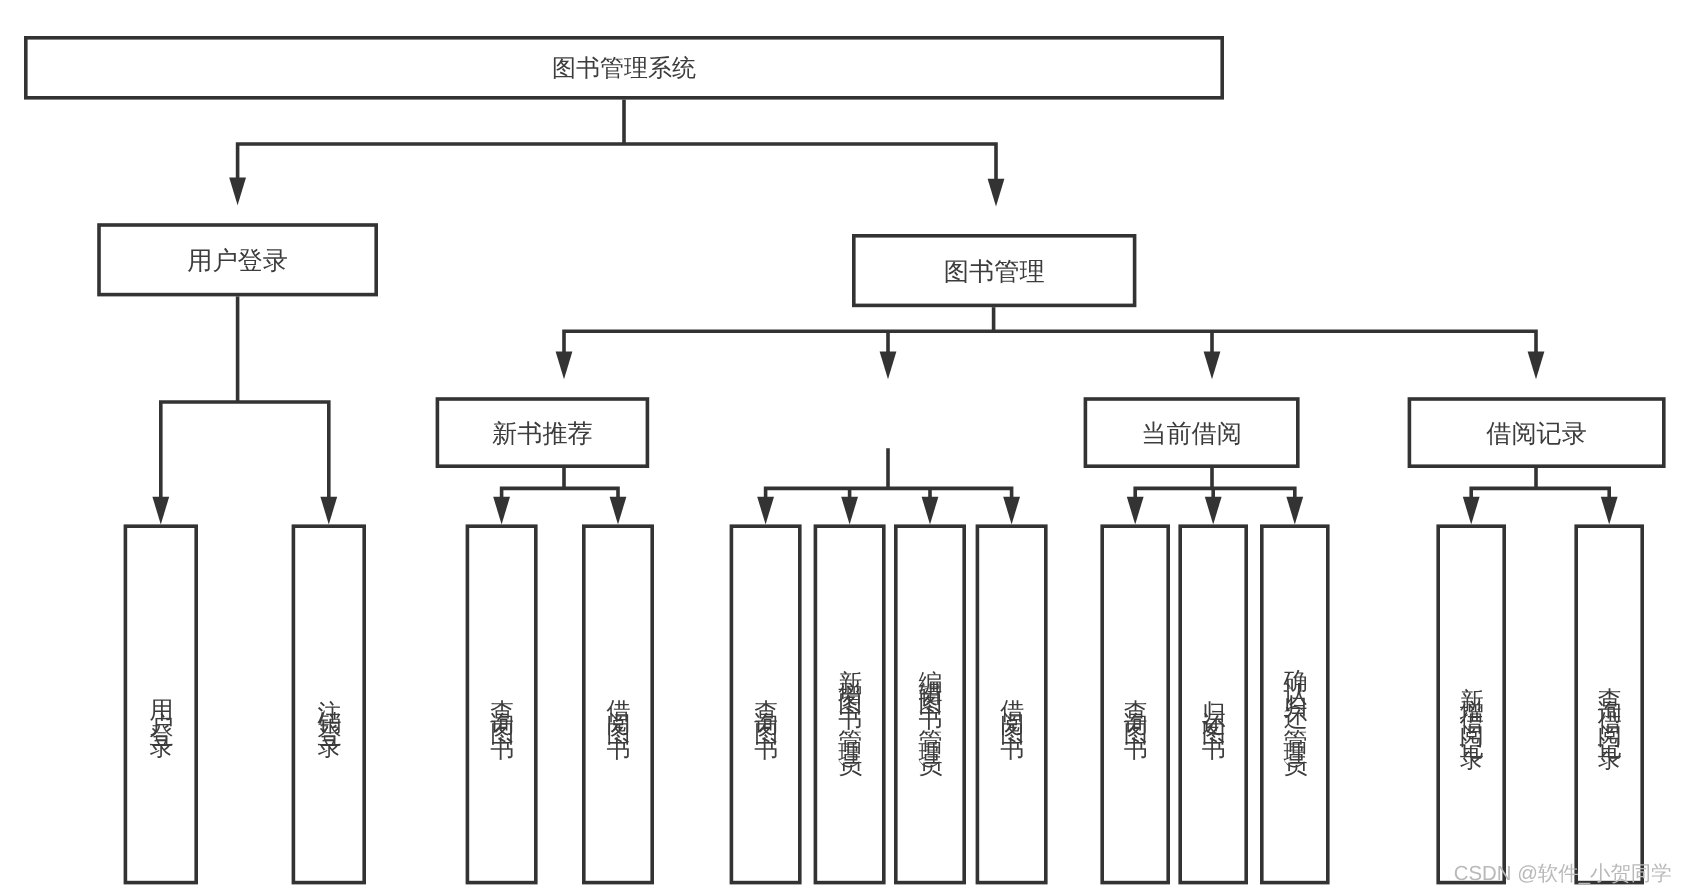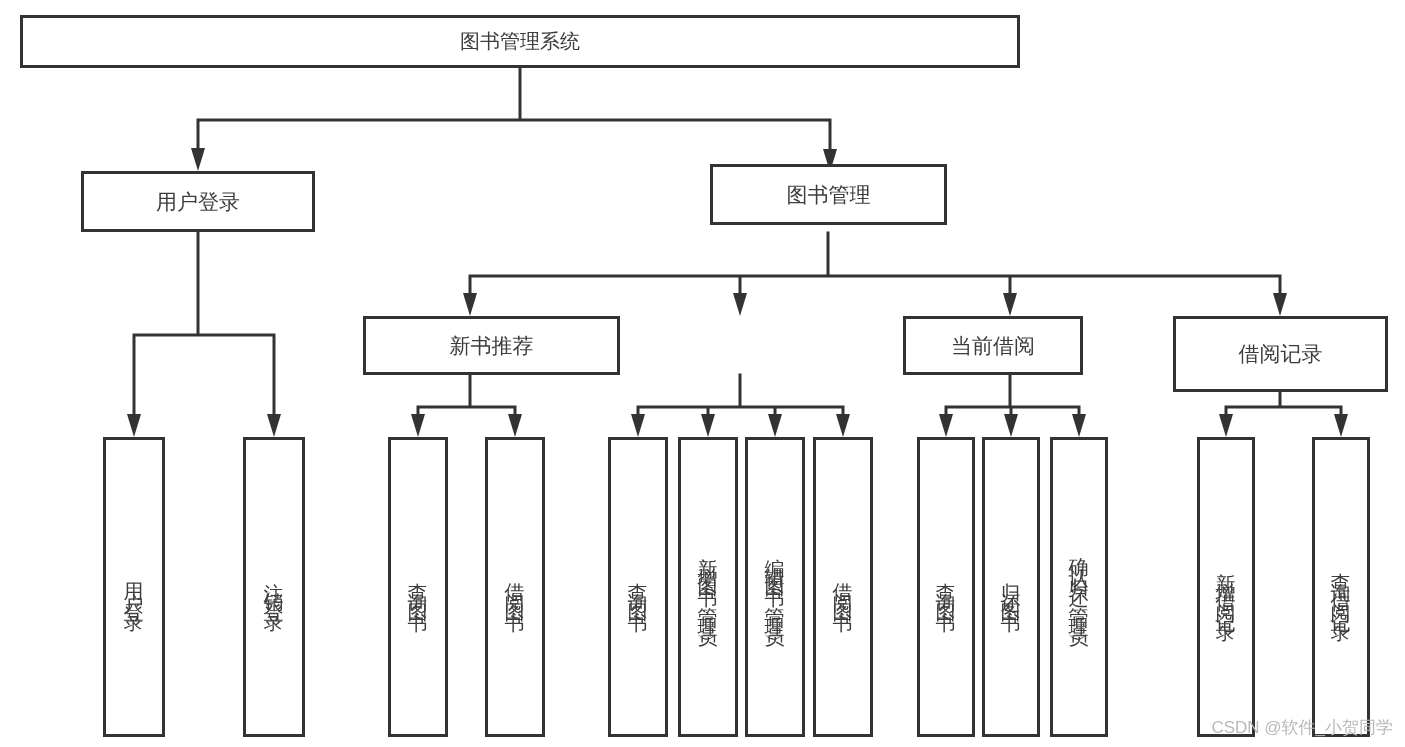--- a/index.html
+++ b/index.html
@@ -28,21 +28,21 @@
     position: absolute;
     box-sizing: border-box;
     border: 3px solid #333333;
     background: #ffffff;
     color: #3c3c3c;
     display: flex;
     align-items: center;
     justify-content: center;
     z-index: 1;
   }
-  .hbox { font-size: 21px; }
+  .hbox { font-size: 21px; margin-top: 15px; }
   .hbox.root { font-size: 20px; }
   .vbox span {
     writing-mode: vertical-rl;
     text-orientation: mixed;
     font-size: 20px;
     letter-spacing: 10px;
     line-height: 1;
     white-space: nowrap;
   }
   .watermark {
@@ -96,31 +96,31 @@
     <polygon points="1334,414 1348,414 1341,437"></polygon>
   </svg>
 
   <div class="hbox root" style="left:20px;top:15px;width:1000px;height:53px">
     <span>图书管理系统</span>
   </div>
 
   <div class="hbox" style="left:81px;top:171px;width:234px;height:61px">
     <span>用户登录</span>
   </div>
-  <div class="hbox" style="left:710px;top:164px;width:237px;height:61px">
+  <div class="hbox" style="left:710px;top:180px;width:237px;height:61px">
     <span>图书管理</span>
   </div>
 
-  <div class="hbox" style="left:363px;top:316px;width:257px;height:59px">
+  <div class="hbox" style="left:363px;top:316px;width:178px;height:59px">
     <span>新书推荐</span>
   </div>
   <div class="hbox" style="left:903px;top:316px;width:180px;height:59px">
     <span>当前借阅</span>
   </div>
-  <div class="hbox" style="left:1173px;top:316px;width:215px;height:76px">
+  <div class="hbox" style="left:1173px;top:316px;width:215px;height:59px">
     <span>借阅记录</span>
   </div>
 
   <div class="vbox" style="left:103px;top:437px;width:62px;height:300px">
     <span>用户登录</span>
   </div>
   <div class="vbox" style="left:243px;top:437px;width:62px;height:300px">
     <span>注销登录</span>
   </div>
 

